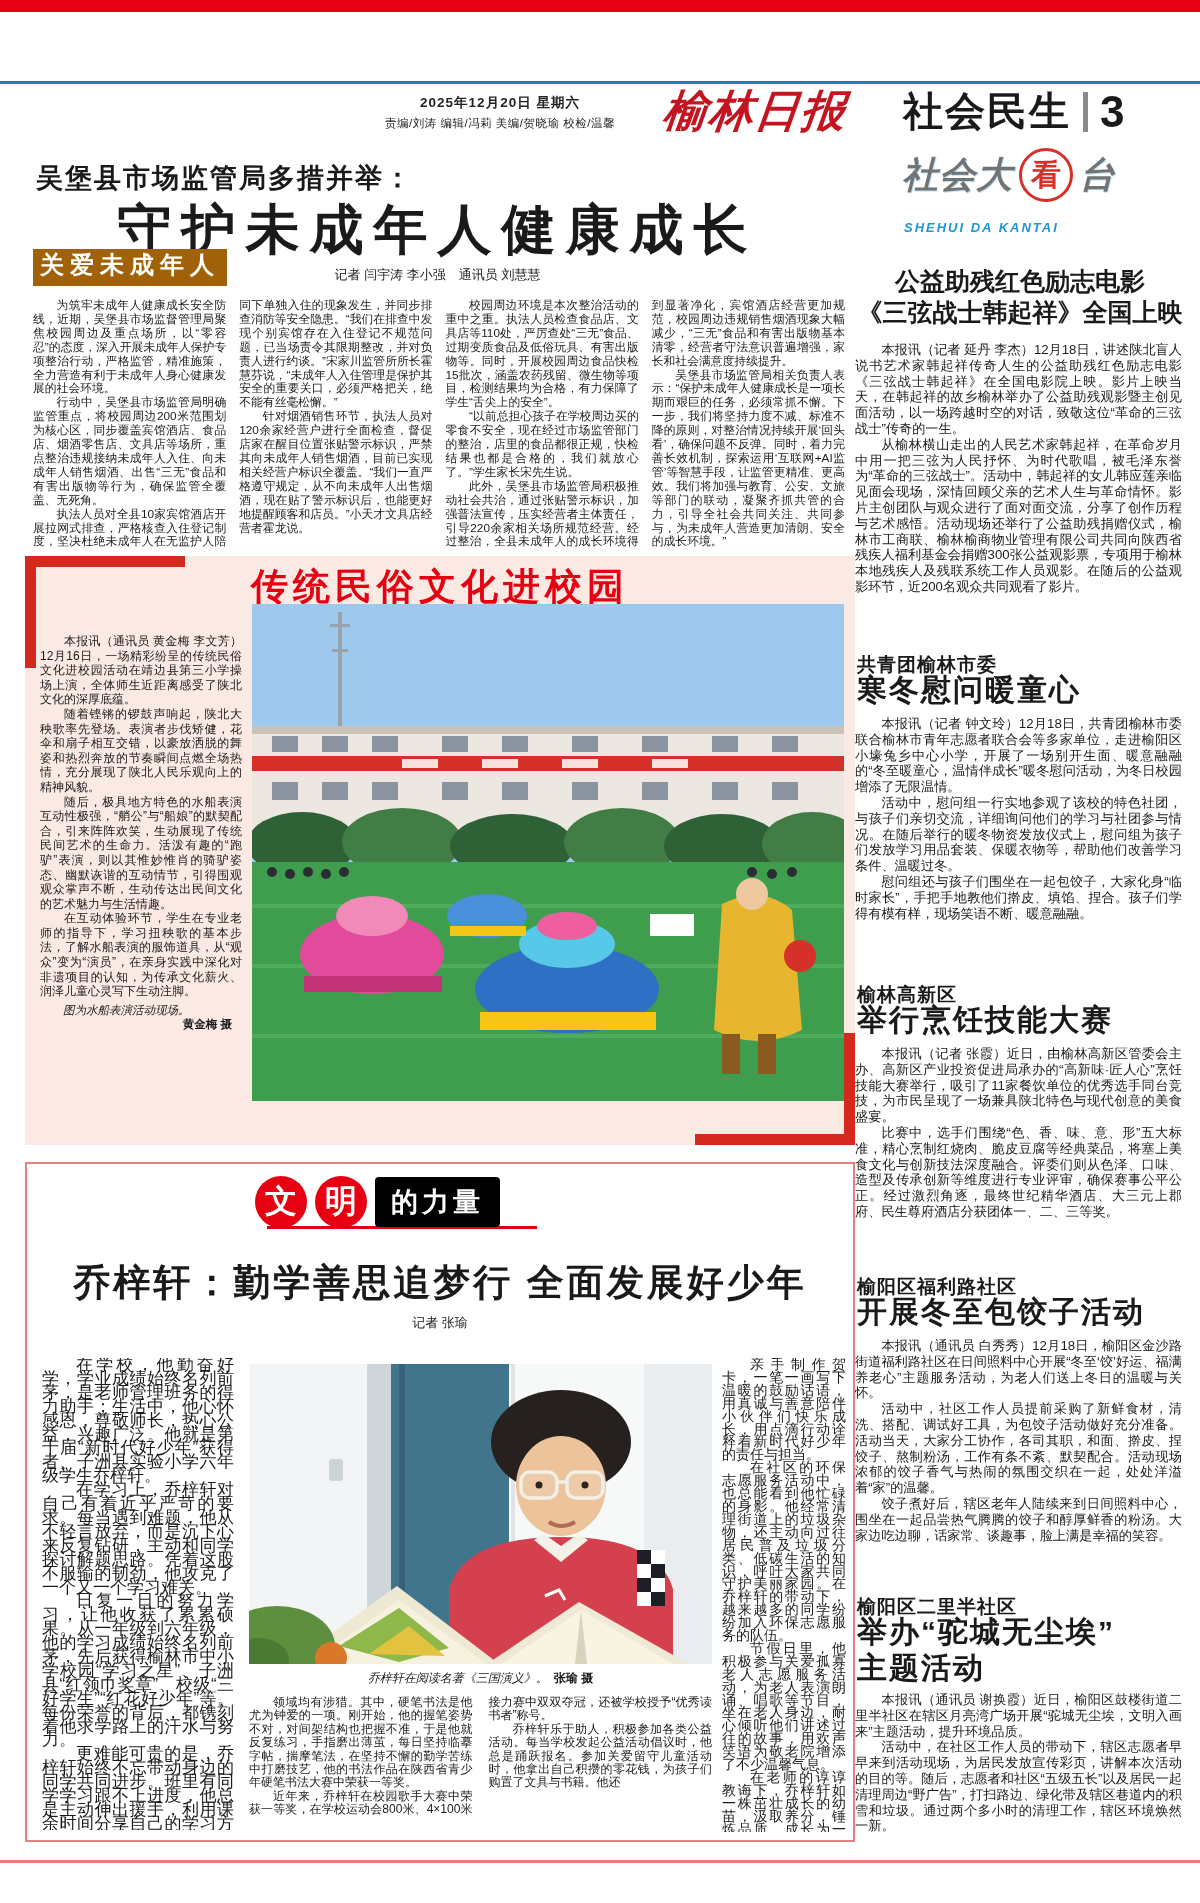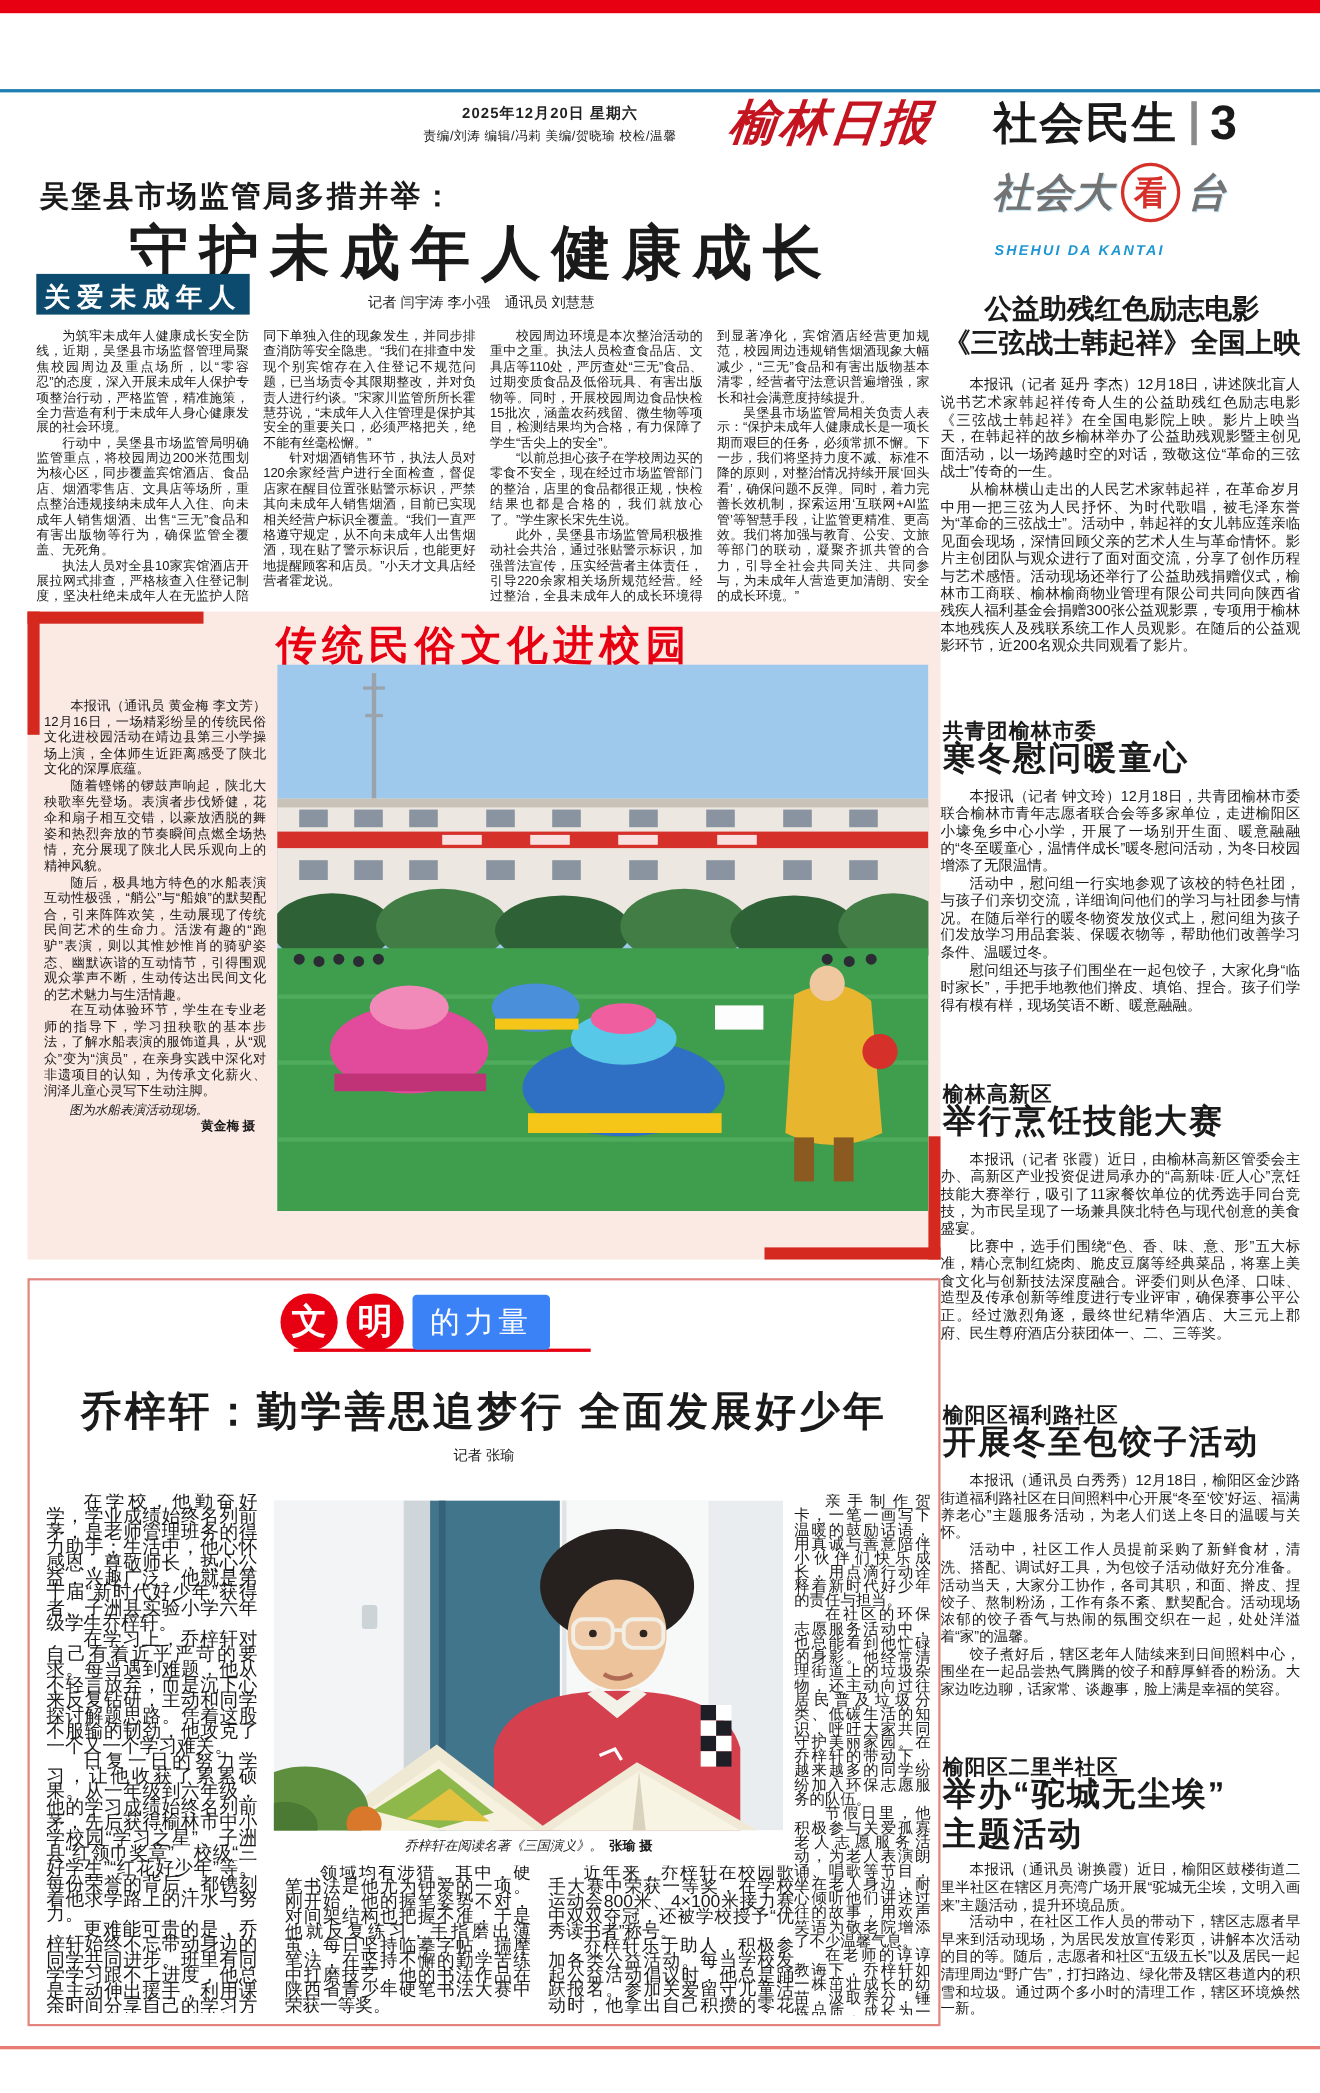--- a/index.html
+++ b/index.html
@@ -15,43 +15,43 @@
   .staff-line{font-size:11.5px;margin-top:4px;letter-spacing:.5px;}
   .masthead{left:663px;top:82px;width:240px;font-family:"DejaVu Serif",serif;font-style:italic;font-weight:900;font-size:44px;color:#c41420;letter-spacing:2px;transform:skewX(-6deg);}
   .section-title{left:903px;top:84px;display:flex;align-items:center;}
   .section-name{font-size:40px;font-weight:900;letter-spacing:2px;}
   .section-divider{display:inline-block;width:5px;height:40px;background:#8a8a8a;margin:0 12px;}
   .page-number{font-size:44px;font-weight:900;}
   
   .kicker{left:36px;top:160px;font-size:27px;font-weight:900;letter-spacing:2px;}
   .main-headline{left:30px;top:194px;width:815px;text-align:center;font-size:54px;font-weight:900;letter-spacing:10px;}
   .main-byline{left:30px;top:266px;width:815px;text-align:center;font-size:13px;color:#222;}
-  .care-label{left:33px;top:249px;width:194px;height:37px;background:#0c4a6e;color:#fff;display:flex;align-items:flex-end;justify-content:center;font-size:24px;font-weight:900;letter-spacing:6px;}
+  .care-label{left:33px;top:249px;width:194px;height:37px;background:#a16207;color:#fff;display:flex;align-items:flex-start;justify-content:center;font-size:24px;font-weight:900;letter-spacing:6px;}
   .main-body{left:33px;top:299px;width:812px;height:253px;column-count:4;column-gap:13px;font-size:11.8px;line-height:13.9px;}
   
   .folk-bg{left:25px;top:556px;width:830px;height:589px;background:#fbe9e3;}
   .bracket{background:#d5281e;}
   .folk-title{left:25px;top:562px;width:830px;text-align:center;font-family:"DejaVu Serif",serif;font-size:37px;font-weight:900;color:#e60012;letter-spacing:5px;}
   .folk-text{left:40px;top:634px;width:202px;height:468px;font-size:12px;line-height:14.6px;}
   .folk-caption{font-size:11.5px;font-style:italic;text-indent:2em;margin-top:4px;}
   .folk-credit{font-size:11.5px;font-weight:bold;text-align:right;padding-right:10px;}
   
   .civ-box{left:25px;top:1162px;width:830px;height:680px;border:2px solid #e2837d;box-sizing:border-box;}
   .civ-logo{position:absolute;left:228px;top:12px;display:flex;align-items:center;gap:8px;}
   .civ-seal{width:52px;height:52px;border-radius:50%;background:#e60012;color:#fff;display:flex;align-items:center;justify-content:center;font-size:32px;font-weight:900;}
-  .civ-suffix{background:#3b82f6;color:#fff;font-size:27px;font-weight:400;letter-spacing:4px;padding:7px 16px;border-radius:4px;}
+  .civ-suffix{background:#000000;color:#fff;font-size:27px;font-weight:700;letter-spacing:4px;padding:7px 16px;border-radius:4px;}
   .civ-logo-rule{position:absolute;left:240px;top:62px;width:270px;height:3px;background:#e60012;}
   .civ-headline{position:absolute;left:8px;top:94px;width:810px;text-align:center;font-size:37px;font-weight:900;letter-spacing:3px;}
   .civ-byline{position:absolute;left:8px;top:150px;width:810px;text-align:center;font-size:13px;}
   .civ-col1{position:absolute;left:15px;top:194px;width:192px;height:472px;font-size:17px;line-height:13.9px;}
   .civ-photo{position:absolute;left:222px;top:200px;width:463px;height:300px;}
   .civ-caption{position:absolute;left:222px;top:506px;width:463px;text-align:center;font-size:12px;}
   .civ-caption .cap{font-style:italic;}
   .civ-caption .cred{font-weight:bold;margin-left:6px;}
-  .civ-mid{position:absolute;left:222px;top:532px;width:463px;height:138px;column-count:2;column-gap:16px;font-size:16px;line-height:13.4px;margin-left:10px;}
+  .civ-mid{position:absolute;left:222px;top:532px;width:463px;height:138px;column-count:2;column-gap:16px;font-size:12px;line-height:13.4px;}
   .civ-col4{position:absolute;left:695px;top:194px;width:124px;height:474px;font-size:14px;line-height:12.9px;}
   
   .kantai-logo{left:902px;top:148px;display:flex;align-items:center;gap:6px;}
   .kl-main{font-size:36px;font-weight:900;font-style:italic;color:#737373;letter-spacing:1px;text-shadow:1px 1px 0 #bfe4f7;}
   .kl-circle{width:48px;height:48px;border-radius:50%;border:3px solid #d6302a;color:#d6302a;background:#fff;display:flex;align-items:center;justify-content:center;font-size:30px;font-weight:900;}
   .kl-sub{left:904px;top:220px;font-size:13px;font-weight:bold;font-style:italic;color:#1e96d2;letter-spacing:2px;}
   .k-head1{left:857px;top:266px;width:326px;text-align:center;font-size:25px;font-weight:900;line-height:31px;white-space:pre-line;}
   .k-kicker{font-size:19px;font-weight:900;letter-spacing:1px;}
   .k-head{font-size:30px;font-weight:900;letter-spacing:2px;line-height:36px;white-space:pre-line;}
   .k-body{width:327px;font-size:13.2px;line-height:15.8px;}

